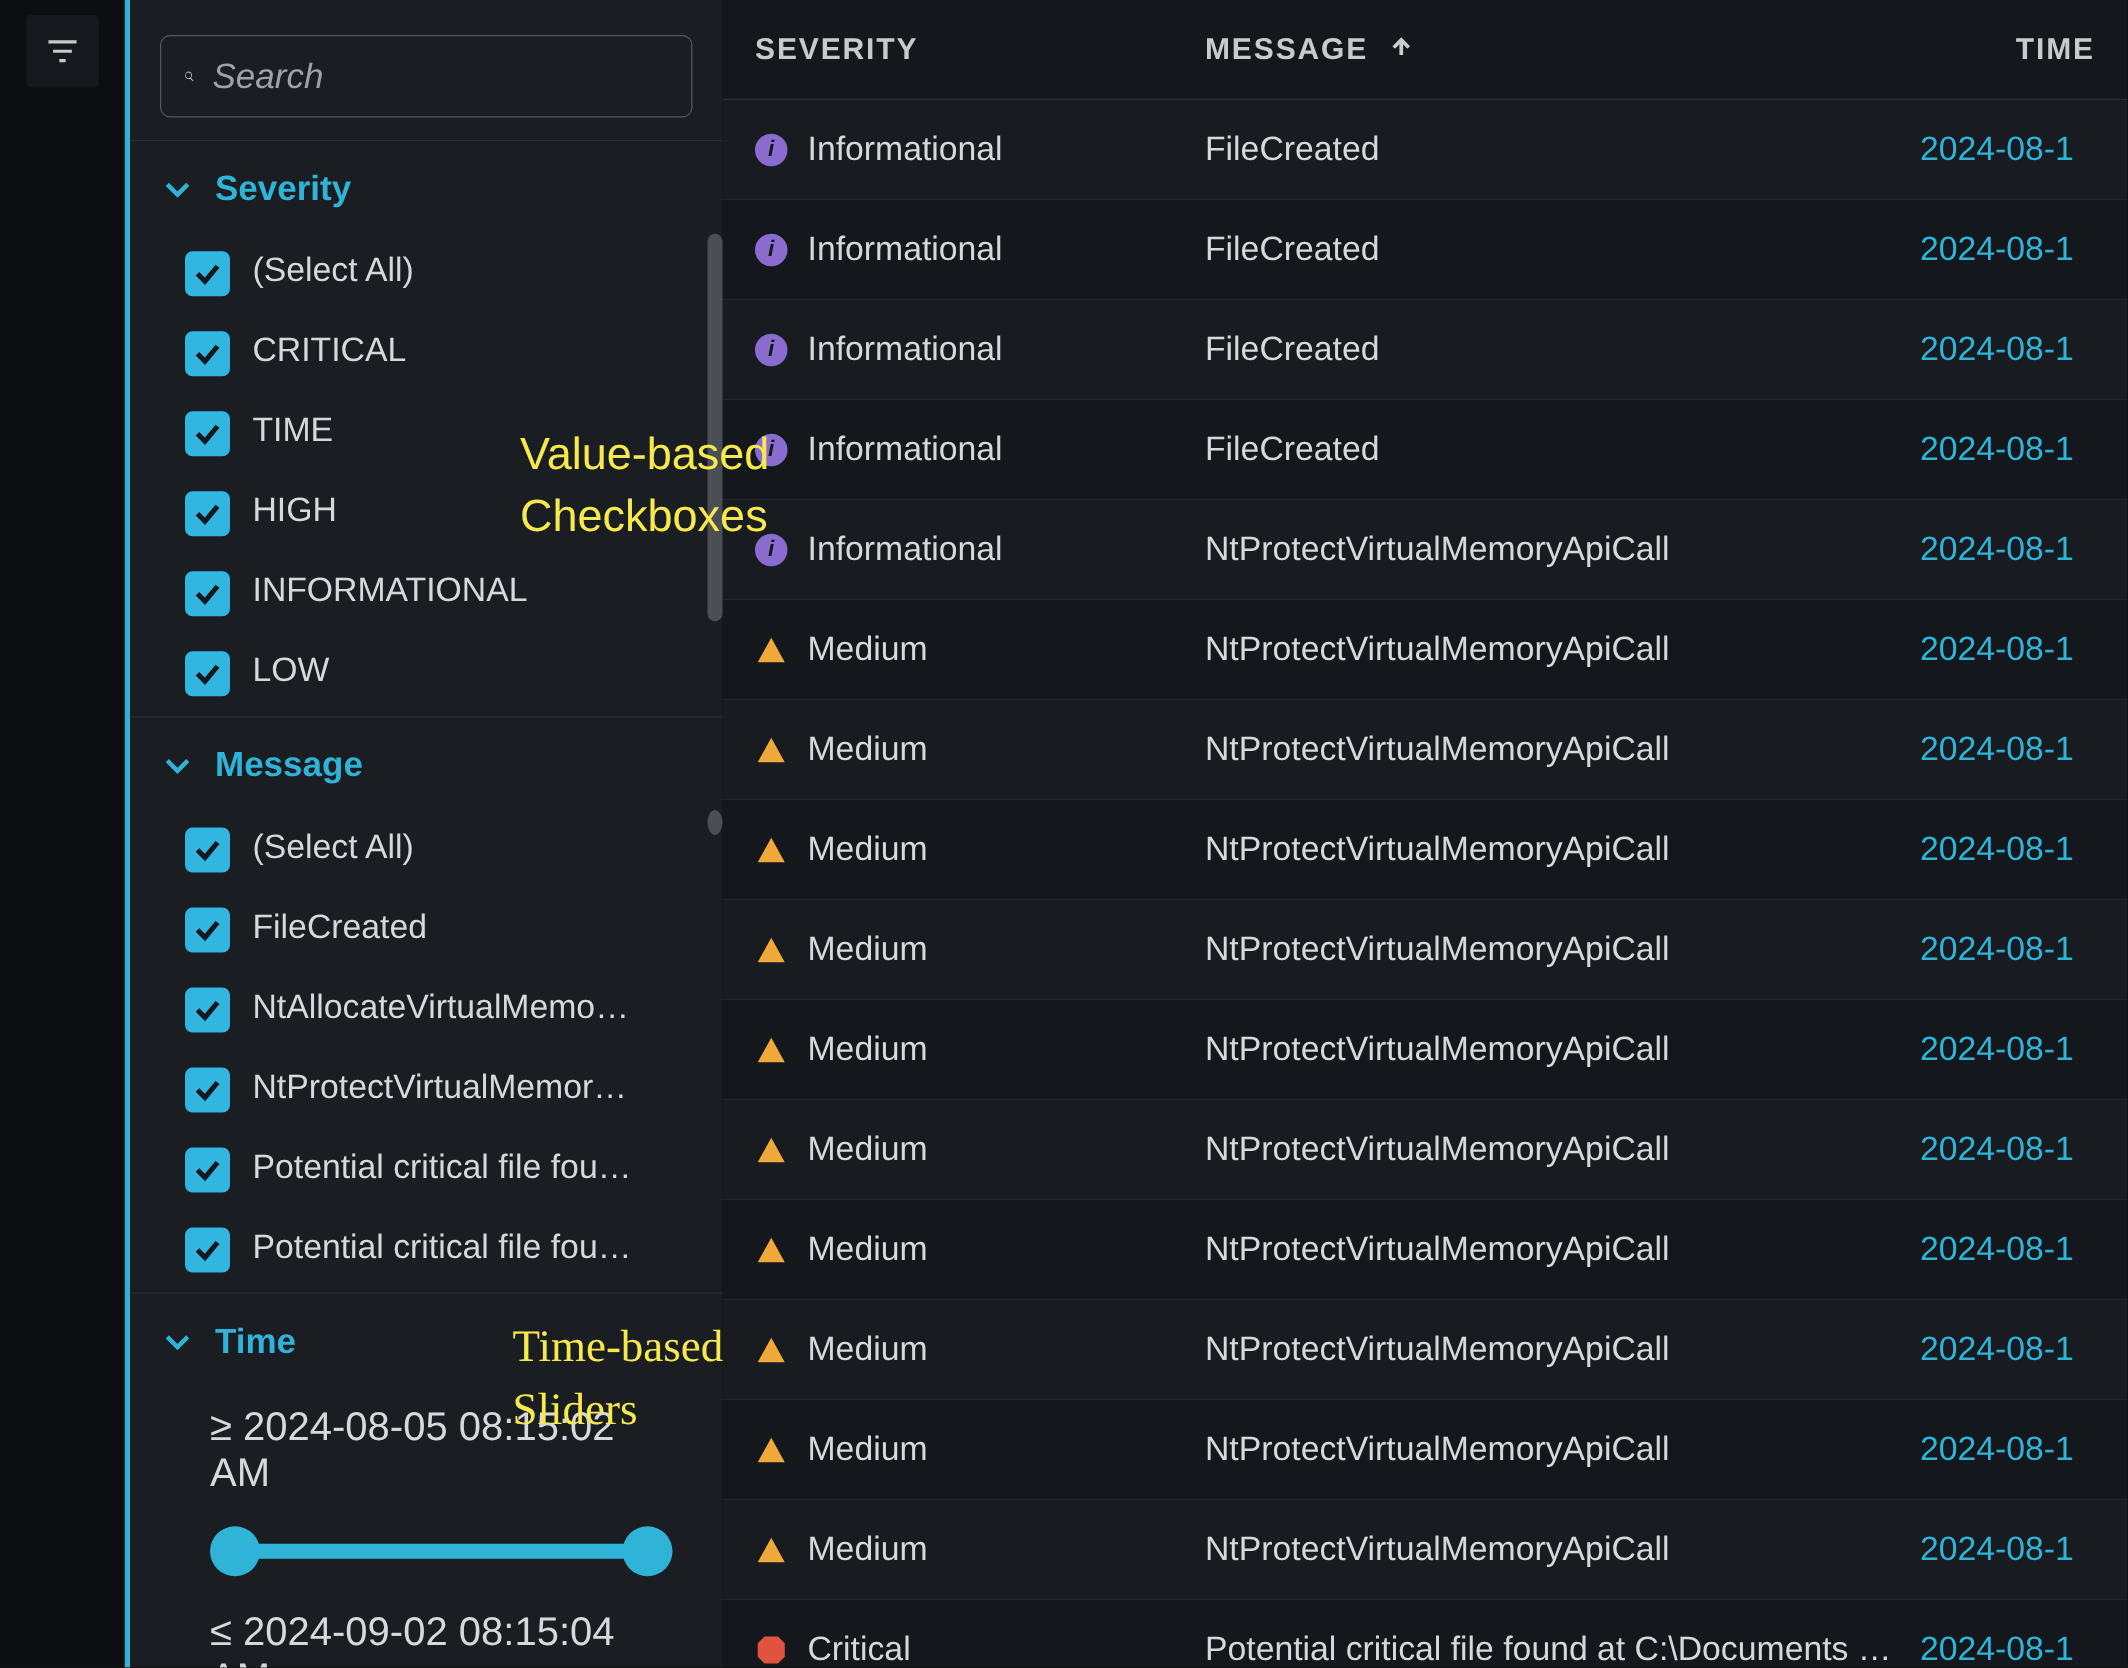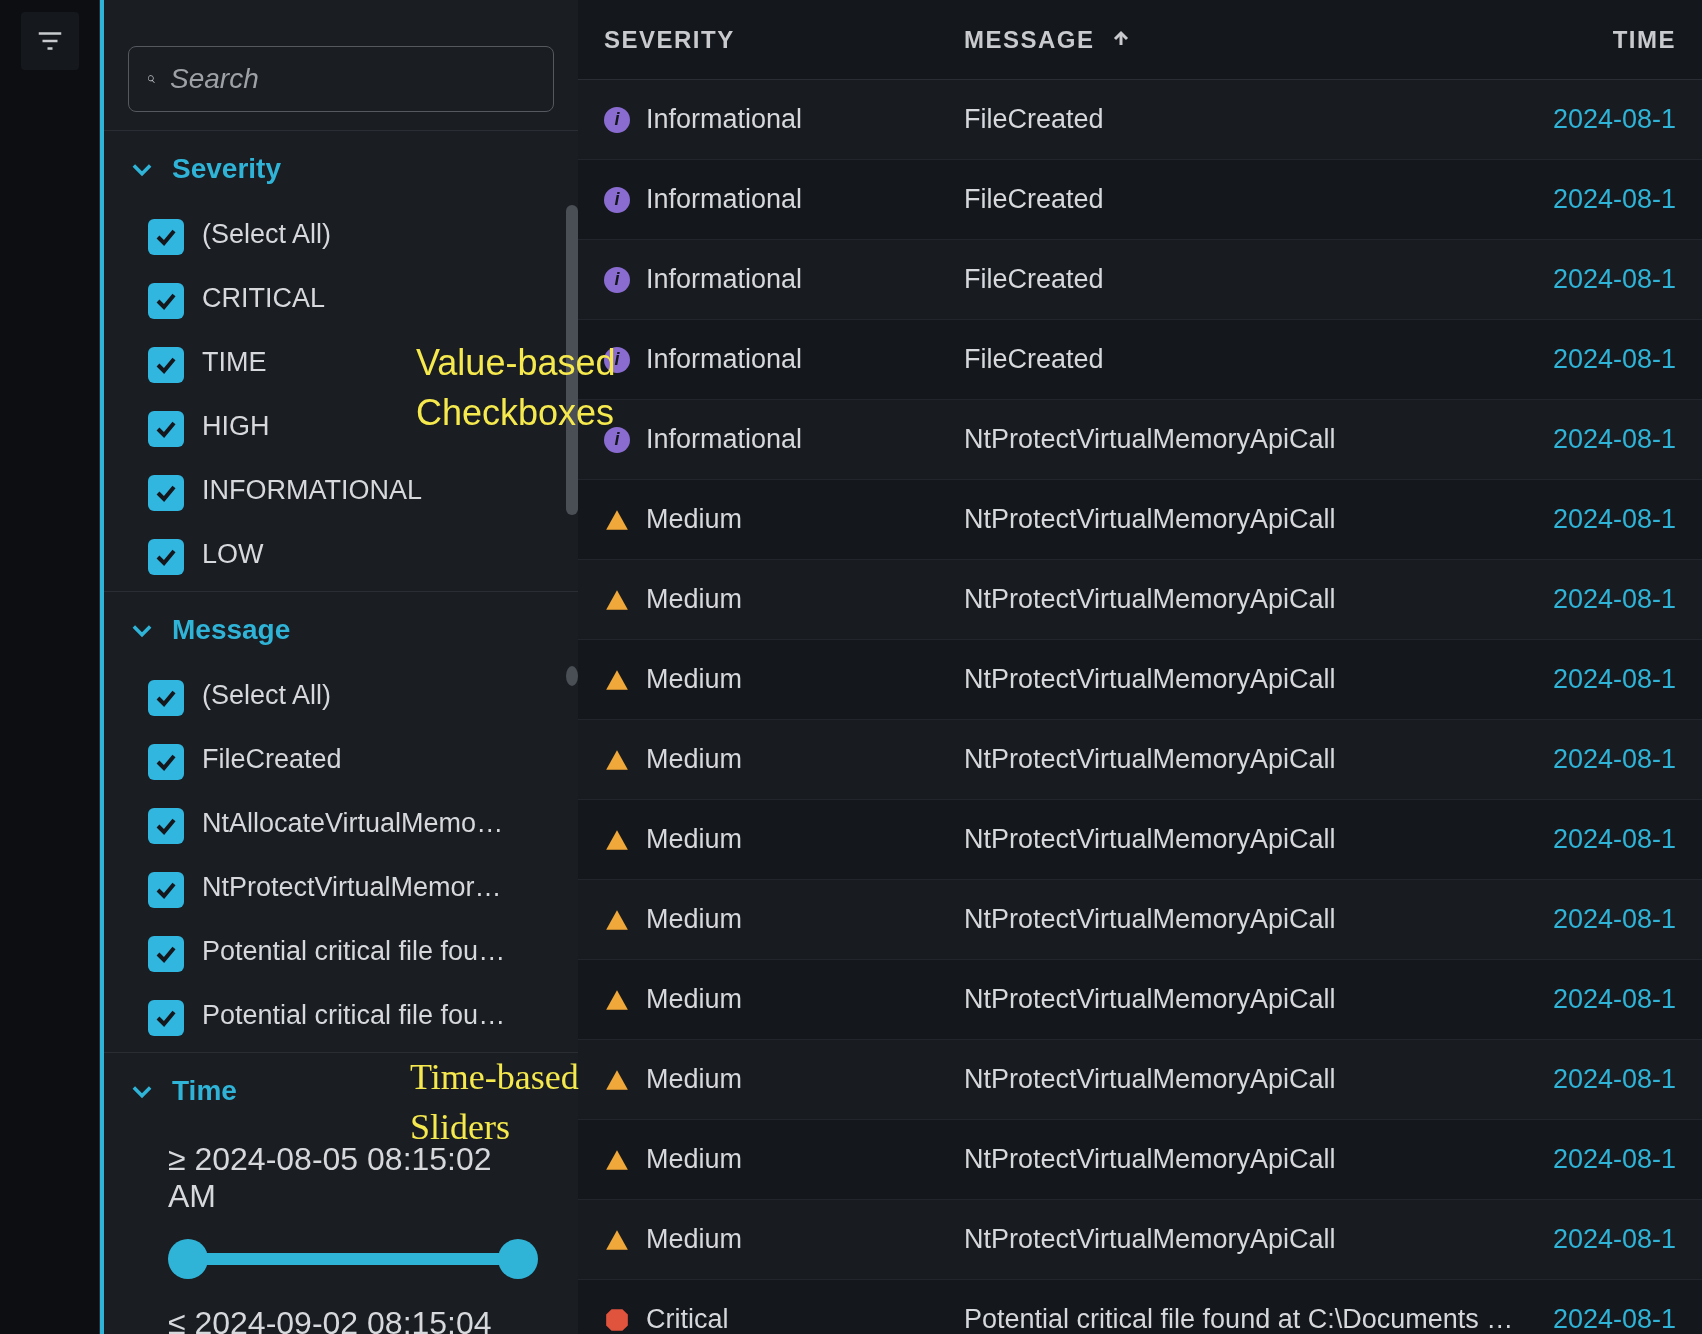--- a/index.html
+++ b/index.html
@@ -30,21 +30,21 @@
 .gutter-btn svg { width: 30px; height: 30px; fill: #c8cacd; }
 
 .panel {
   width: 478px;
   background: #1a1d22;
   border-left: 4px solid #2fb4d8;
   display: flex;
   flex-direction: column;
   position: relative;
 }
-.search-wrap { padding: 28px 24px 18px 24px; margin-top: 18px; }
+.search-wrap { padding: 28px 24px 18px 24px; }
 .search {
   display: flex; align-items: center;
   border: 1px solid #55595f;
   border-radius: 8px;
   height: 66px;
   padding: 0 18px;
   gap: 14px;
   background: transparent;
 }
 .search svg { width: 28px; height: 28px; fill: #c8cacd; }
@@ -154,21 +154,21 @@
   display: flex;
   align-items: center;
   padding: 0 26px;
   height: 80px;
   border-bottom: 1px solid #22252b;
   font-size: 27px;
 }
 .row:nth-child(odd) { background: #181b20; }
 .sev-cell { width: 360px; flex-shrink: 0; display: flex; align-items: center; gap: 16px; }
 .msg-cell { flex: 1; color: #d6d8dc; white-space: nowrap; overflow: hidden; text-overflow: ellipsis; }
-.time-cell { width: 160px; flex-shrink: 0; text-align: right; color: #2fb4d8; font-weight: 500; white-space: nowrap; padding-left:20px;}
+.time-cell { width: 160px; flex-shrink: 0; color: #2fb4d8; font-weight: 500; white-space: nowrap; padding-left:20px;}
 
 .sev-icon { width: 26px; height: 26px; flex-shrink: 0; display:flex; align-items:center; justify-content:center;}
 .sev-icon.info { background: #8a6cd1; border-radius: 50%; }
 .sev-icon.info::after { content: "i"; color: #14171b; font-weight: 700; font-size: 18px; font-style: italic;}
 .sev-icon.med svg { width: 26px; height: 26px; }
 .sev-icon.crit svg { width: 26px; height: 26px; }
 
 .annot {
   position: absolute;
   color: #f5e94e;

